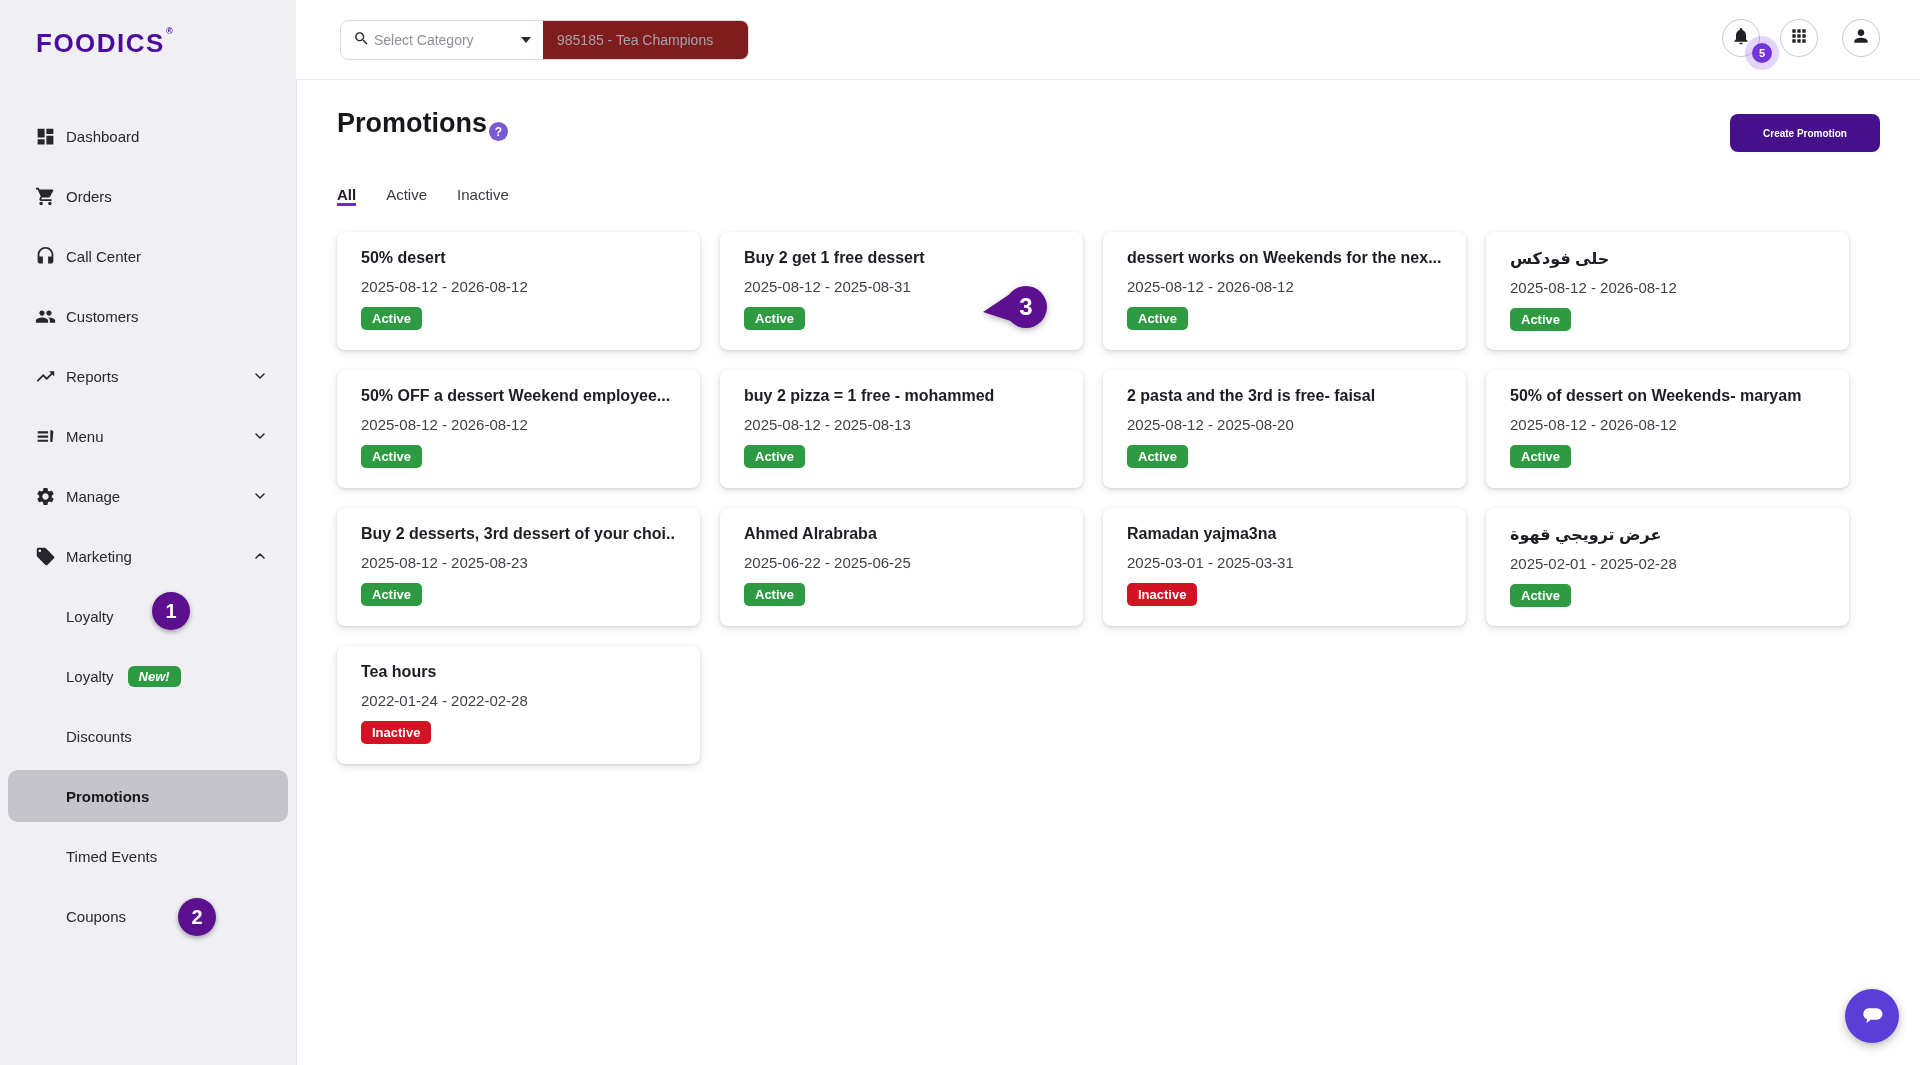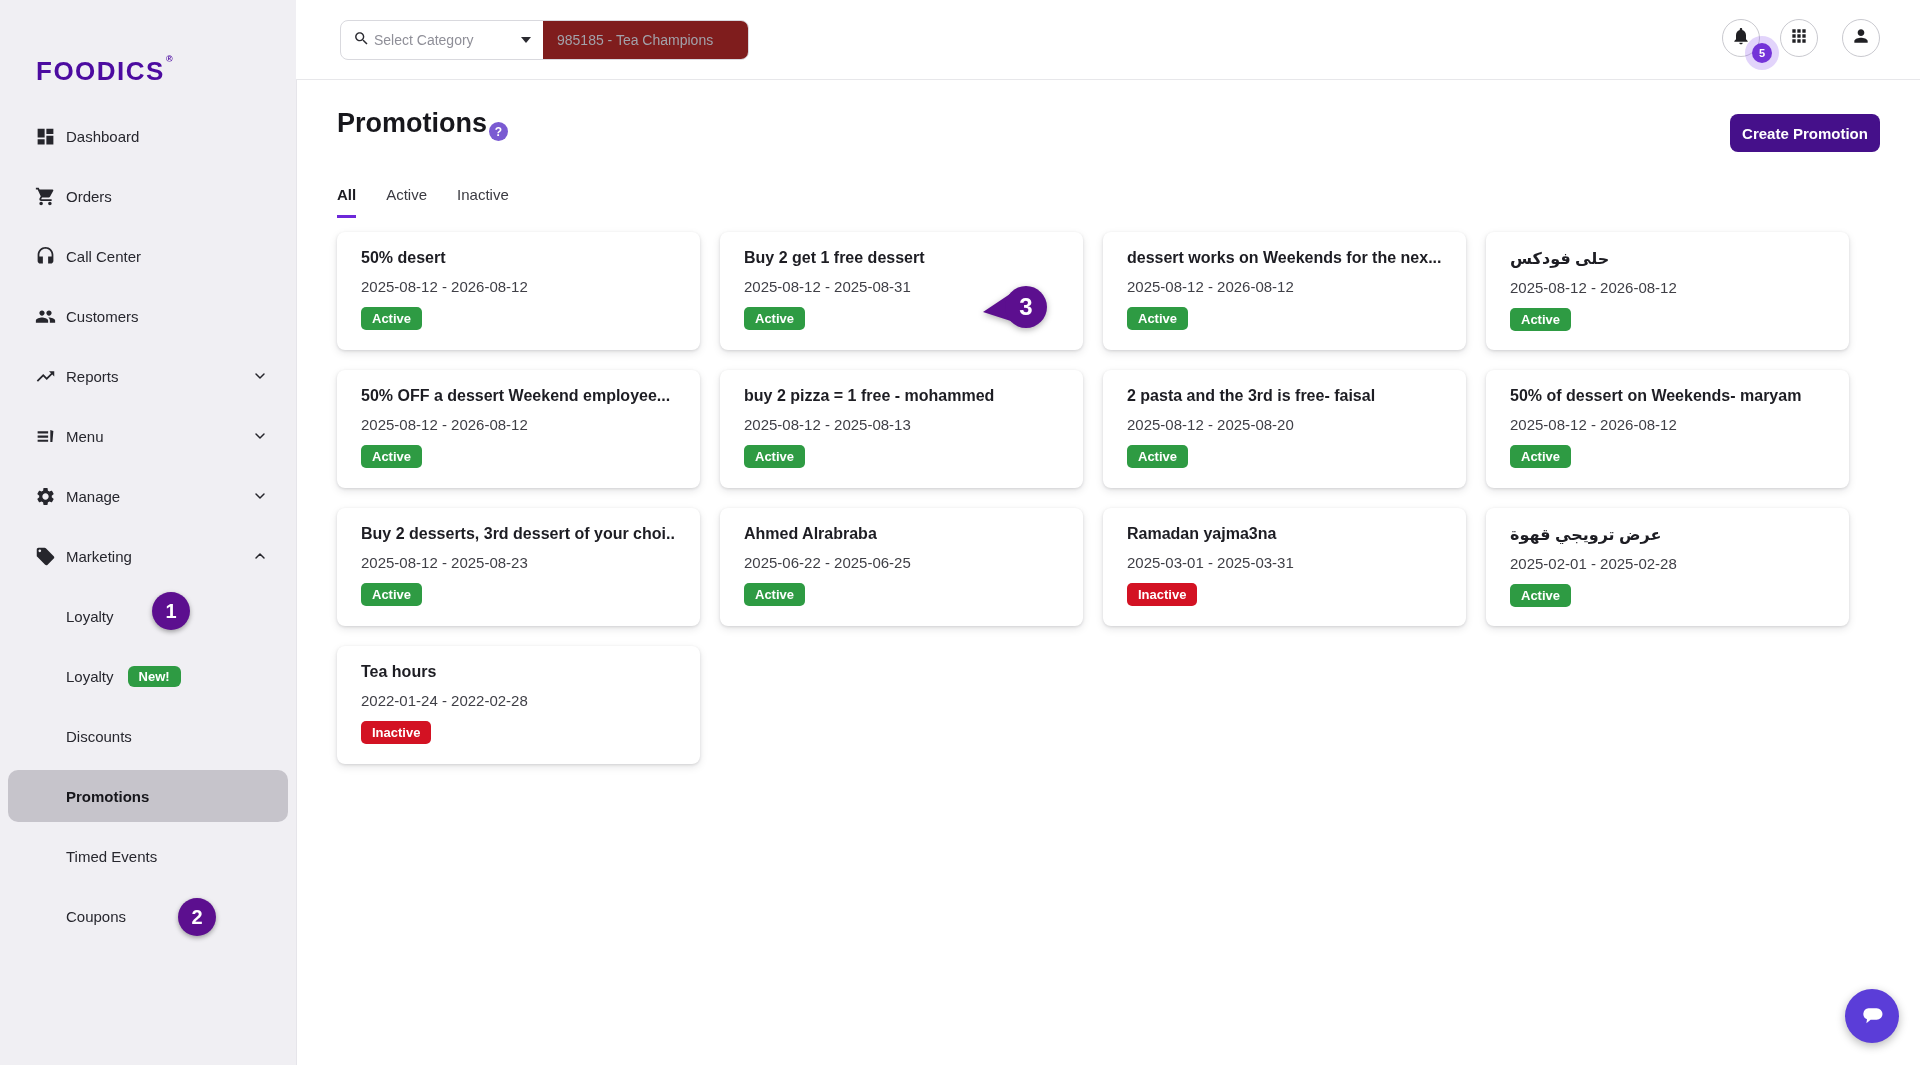--- a/index.html
+++ b/index.html
@@ -1,53 +1,53 @@
 <!DOCTYPE html>
 <html><head>
 <meta charset="utf-8">
 <style>
   html,body{margin:0;padding:0;}
   body{width:1920px;height:1065px;overflow:hidden;background:#fff;
        font-family:"Liberation Sans","DejaVu Sans",sans-serif;position:relative;color:#1d1d23;}
 
   
   .sidebar{position:absolute;left:0;top:0;width:296px;height:1065px;background:#f0eff3;border-right:1px solid #e6e5ea;}
-  .logo{position:absolute;left:36px;top:28px;font-size:26px;font-weight:800;color:#4c0ba0;letter-spacing:1.5px;margin-top:28px;}
+  .logo{position:absolute;left:36px;top:28px;font-size:26px;font-weight:800;color:#4c0ba0;letter-spacing:1.5px;}
   .logo .tm{font-size:9px;vertical-align:top;position:relative;top:-2px;left:1px;}
   .nav{position:absolute;top:106px;left:0;right:0;}
   .nav-item{position:relative;height:60px;cursor:pointer;}
   .nav-inner{position:absolute;inset:0;display:flex;align-items:center;padding:0 28px 0 34px;color:#27272e;font-size:15px;}
   .nav-item.sub .nav-inner{padding-left:66px;}
   .nav-item.selected .nav-inner{inset:4px 8px;border-radius:10px;background:#c6c4cb;font-weight:700;padding-left:58px;color:#17171c;}
   .nav-icon{width:22px;height:22px;margin-right:10px;flex:none;display:flex;align-items:center;justify-content:center;}
   .nav-icon svg{width:21px;height:21px;fill:#26262c;}
   .chevron{margin-left:auto;display:flex;}
   .chevron svg{width:16px;height:16px;stroke:#26262c;fill:none;stroke-width:2.2;}
   .chevron.up svg{transform:rotate(180deg);}
-  .newbadge{margin-left:14px;background:#2e9b43;color:#fff;font-weight:700;font-size:13px;padding:3px 11px;border-radius:6px;}
+  .newbadge{margin-left:14px;background:#2e9b43;color:#fff;font-weight:700;font-size:13px;padding:3px 11px;border-radius:6px;font-style:italic;}
 
   
   .topbar{position:absolute;left:296px;top:0;width:1624px;height:79px;background:#fff;border-bottom:1px solid #e7e7ea;}
   .searchcombo{position:absolute;left:44px;top:20px;height:40px;display:flex;border:1px solid #d9d9de;border-radius:8px;overflow:hidden;background:#fff;box-sizing:border-box;}
   .sel{width:178px;display:flex;align-items:center;gap:4px;padding:0 12px;cursor:pointer;}
   .sel svg{width:17px;height:17px;fill:#2a2a30;flex:none;}
   .sel-text{color:#8f8f98;font-size:14px;flex:1;white-space:nowrap;}
   .caret{width:0;height:0;border-left:5px solid transparent;border-right:5px solid transparent;border-top:6px solid #2a2a30;}
   .sinput{width:177px;background:#7f1d1d;color:#a2a2aa;font-size:14px;display:flex;align-items:center;padding:0 14px;border:none;outline:none;}
   .icirc{position:absolute;top:19px;width:38px;height:38px;border:1px solid #c9c9cf;border-radius:50%;background:#fff;display:flex;align-items:center;justify-content:center;cursor:pointer;box-sizing:border-box;}
   .icirc svg{width:20px;height:20px;fill:#202024;}
   .bell-halo{position:absolute;left:1449px;top:36px;width:34px;height:34px;border-radius:50%;background:rgba(124,58,237,.22);}
   .bell-badge{position:absolute;left:1456px;top:43px;width:20px;height:20px;border-radius:50%;background:#7434d8;color:#fff;font-size:11px;font-weight:700;display:flex;align-items:center;justify-content:center;}
 
   
   .page-title{position:absolute;left:337px;top:108px;font-size:27px;font-weight:700;color:#17171c;}
   .help{position:absolute;left:489px;top:122px;width:19px;height:19px;border-radius:50%;background:#7a5ad2;color:#fff;font-size:12px;font-weight:700;display:flex;align-items:center;justify-content:center;cursor:pointer;}
-  .create-btn{position:absolute;left:1730px;top:114px;width:150px;height:38px;background:#45108a;color:#fff;border:none;border-radius:8px;font-size:15px;font-weight:600;cursor:pointer;font-family:inherit;}
+  .create-btn{position:absolute;left:1730px;top:114px;width:150px;height:38px;background:#45108a;color:#fff;border:none;border-radius:8px;font-size:10px;font-weight:600;cursor:pointer;font-family:inherit;}
   .tabs{position:absolute;left:337px;top:186px;display:flex;gap:30px;font-size:15px;color:#3a3a41;}
-  .tab{padding-bottom:12px;cursor:pointer;text-align:right;}
+  .tab{padding-bottom:0;cursor:pointer;text-align:right;}
   .tab.active{font-weight:700;color:#1c1c22;border-bottom:3px solid #6d28d9;}
 
   
   .cards{position:absolute;left:337px;top:232px;width:1543px;display:grid;grid-template-columns:repeat(4,363px);column-gap:30px;row-gap:33px;gap:20px;}
   .card{height:118px;background:#fff;border-radius:8px;box-shadow:0 1px 3px rgba(20,20,30,.13),0 3px 9px rgba(20,20,30,.10);padding:17px 24px;box-sizing:border-box;cursor:pointer;}
   .card-title{font-size:16px;font-weight:700;color:#1d1d23;white-space:nowrap;overflow:hidden;text-overflow:clip;}
   .card-dates{margin-top:11px;font-size:15px;color:#3f3f46;}
   .status{display:inline-block;margin-top:12px;font-size:13px;font-weight:600;color:#fff;padding:4px 11px;border-radius:5px;}
   .status.active{background:#2e9b43;}
   .status.inactive{background:#d31223;}

